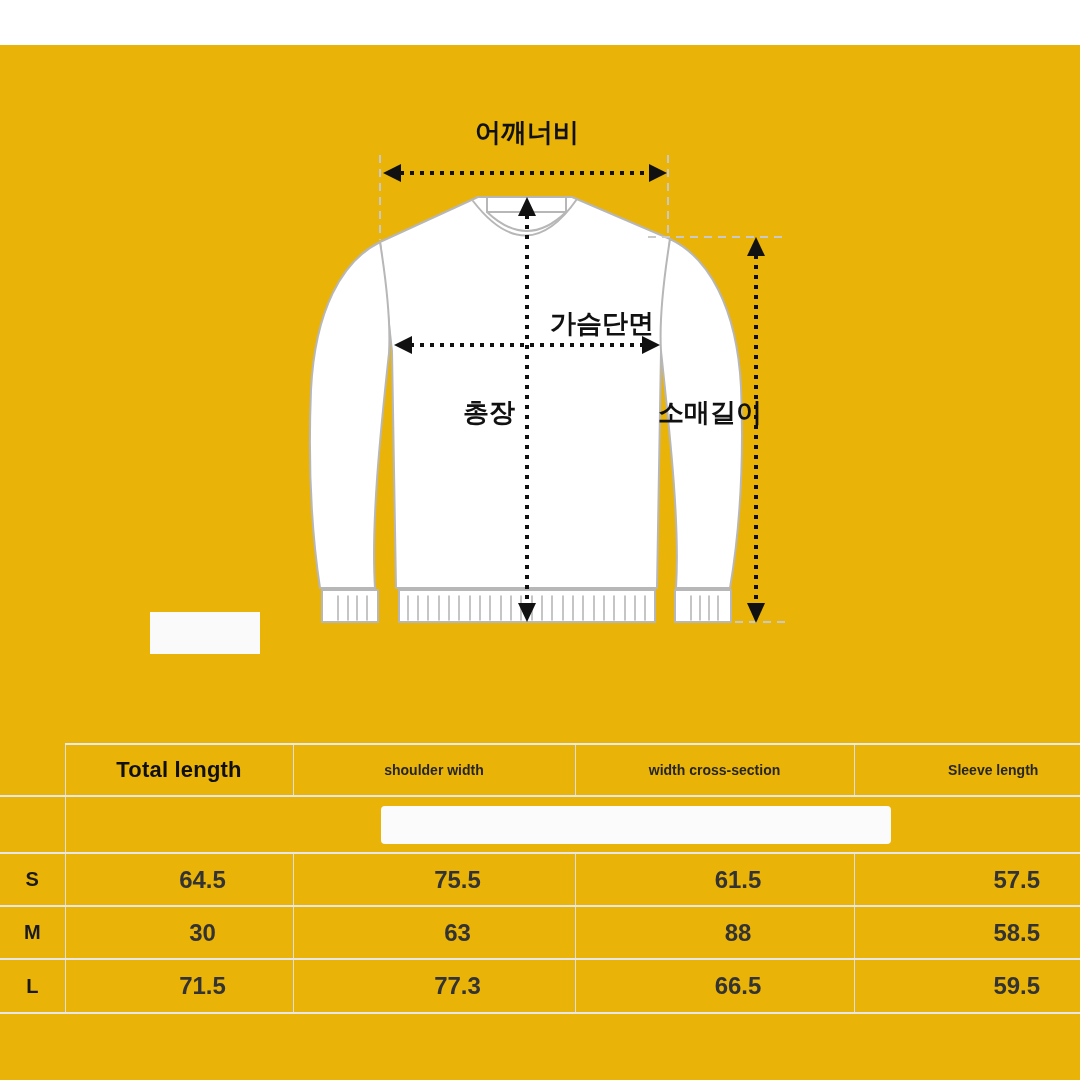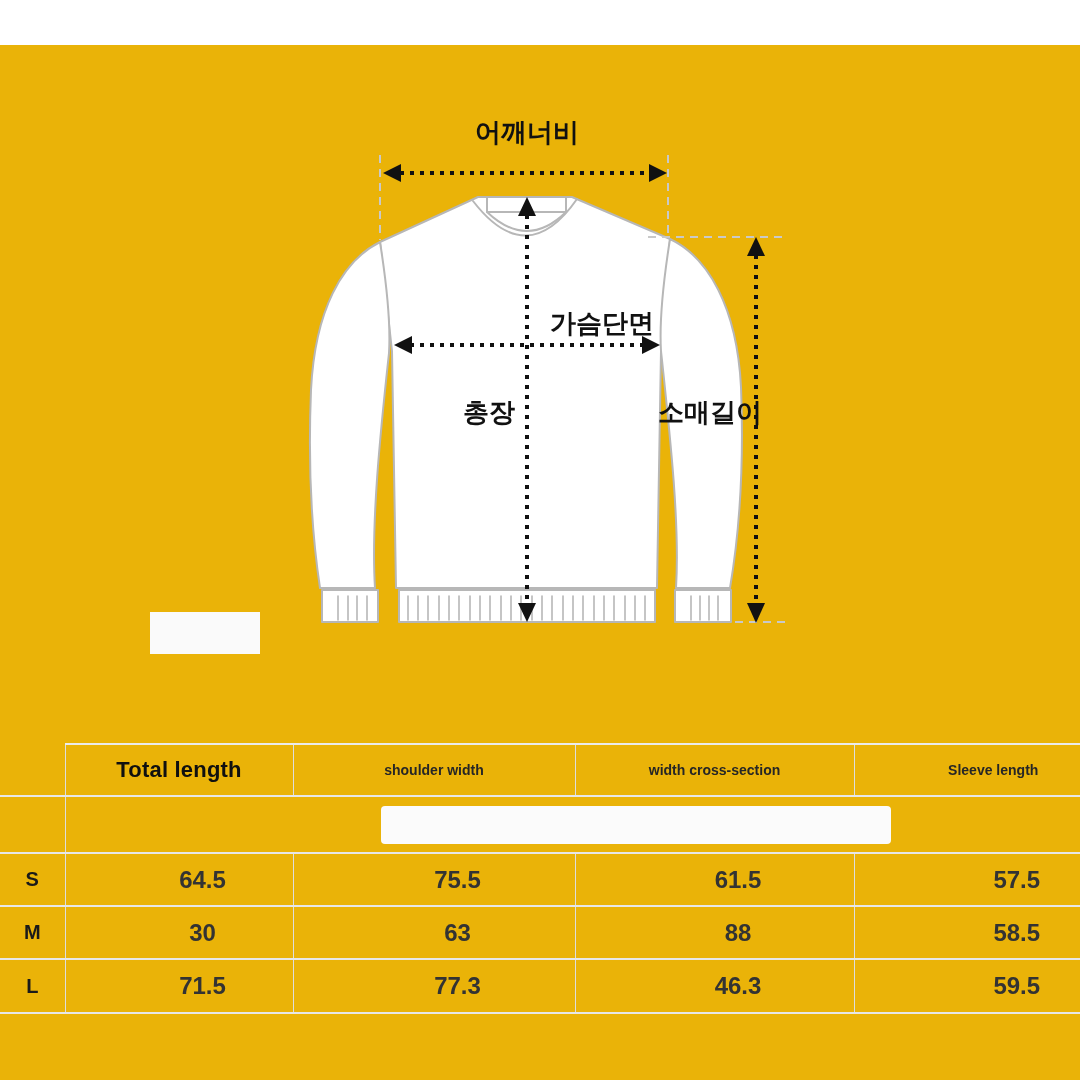--- a/index.html
+++ b/index.html
@@ -139,19 +139,19 @@
           <td class="size size-lbl">M</td>
           <td class="data val">30</td>
           <td class="data val">63</td>
           <td class="data val">88</td>
           <td class="data val">58.5</td>
         </tr>
         <tr class="d-row-last">
           <td class="size size-lbl">L</td>
           <td class="data val">71.5</td>
           <td class="data val">77.3</td>
-          <td class="data val">46.3</td>
+          <td class="data val">66.5</td>
           <td class="data val">59.5</td>
         </tr>
       </tbody>
     </table>
   </div>
 </div>
 
 </body></html>

